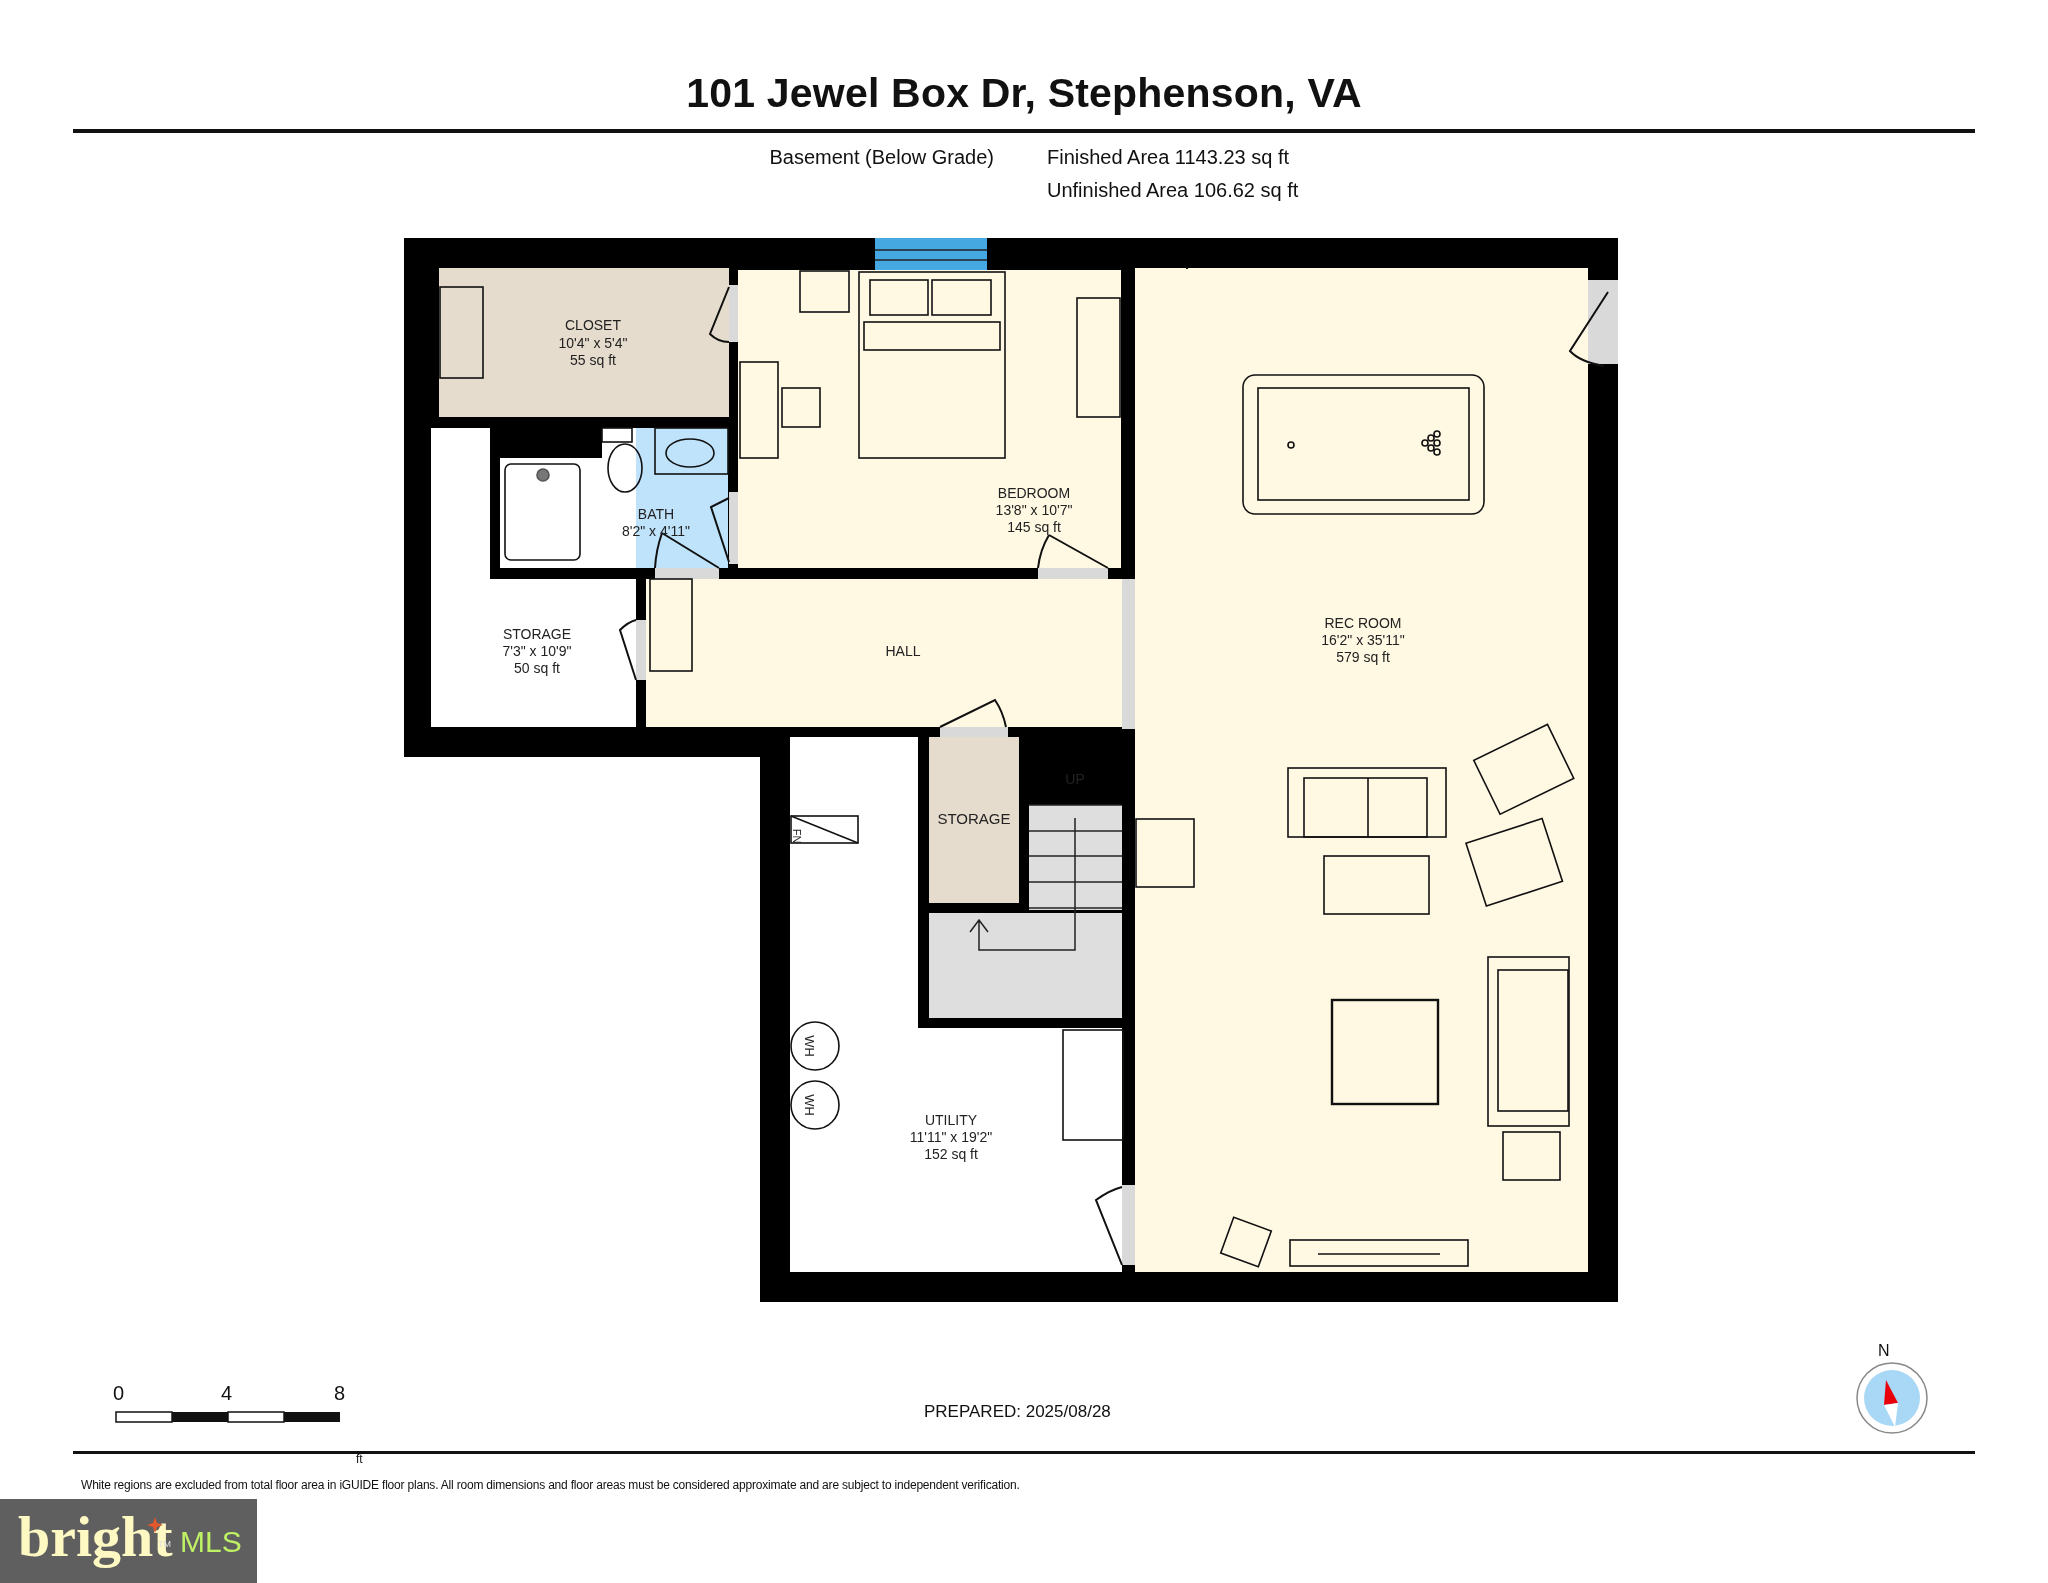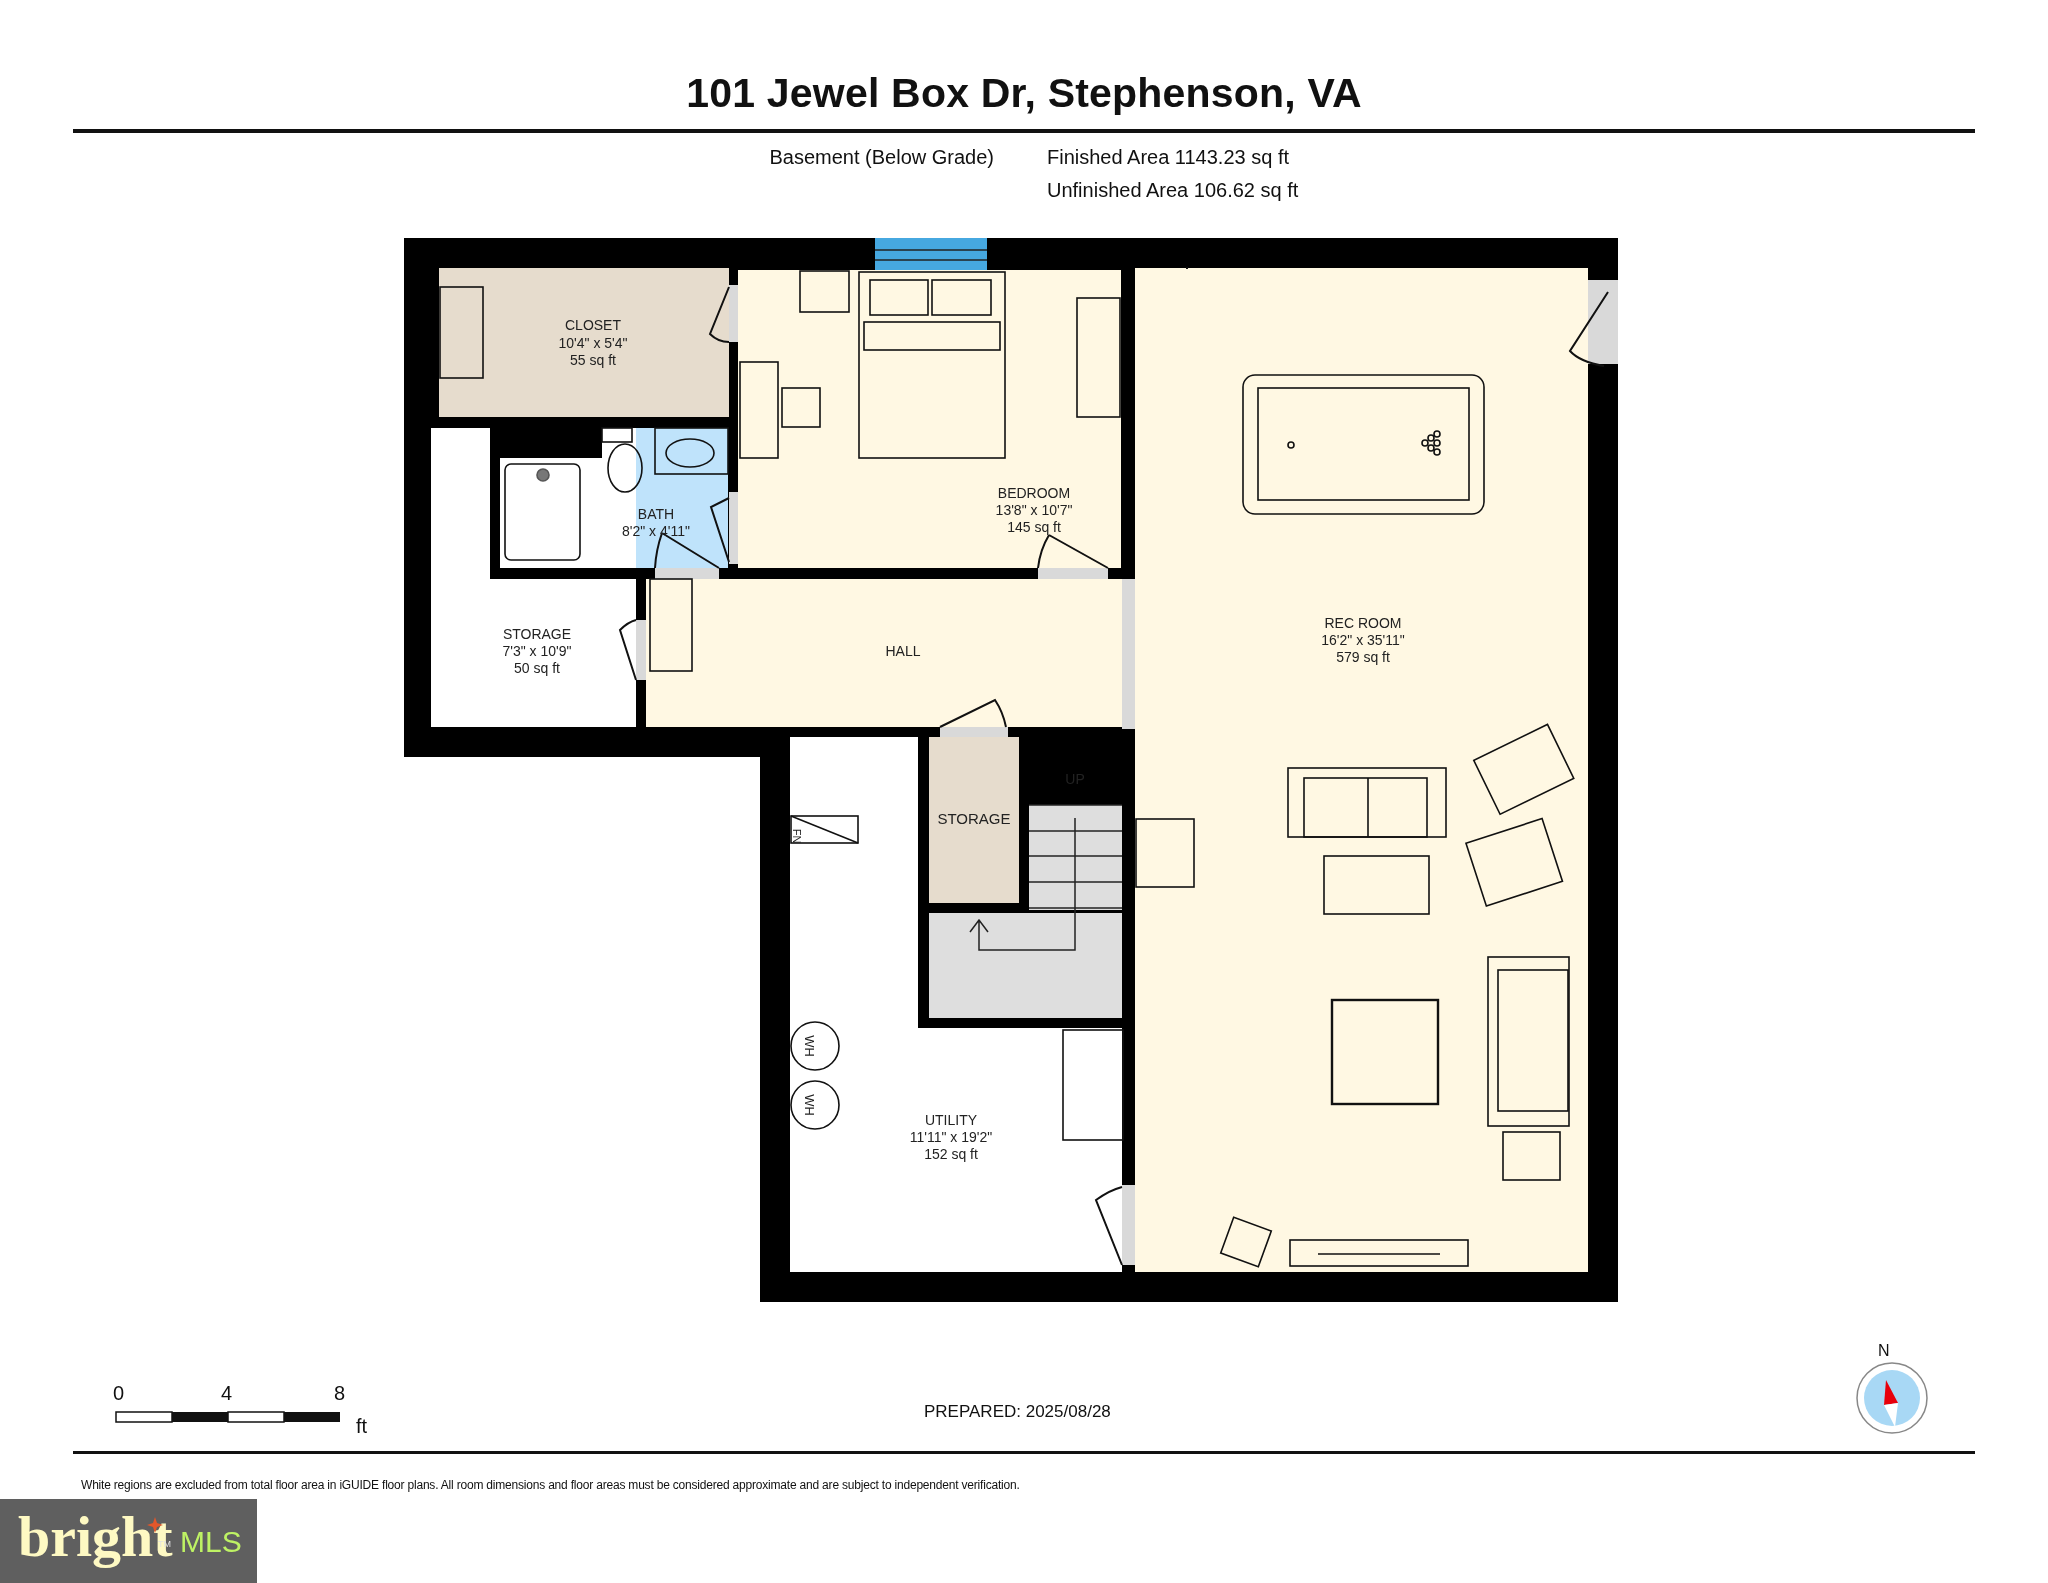--- a/index.html
+++ b/index.html
@@ -9,21 +9,21 @@
   .rule { left:73px; width:1902px; height:4px; background:#111; }
   #rule-top { top:129px; }
   #rule-bottom { top:1451px; height:3px; }
   #level-label { left:628px; width:366px; top:146px; text-align:right; font-size:20px; font-weight:normal; }
   #finished { left:1047px; top:146px; font-size:20px; }
   #unfinished { left:1047px; top:179px; font-size:20px; }
   #plan { left:0; top:0; width:2048px; height:1583px; }
   .room-label { font-family:"Liberation Sans", sans-serif; font-size:14px; fill:#222; text-anchor:middle; }
   #scale-zero, #scale-four, #scale-eight { font-size:20px; top:1382px; }
   #scale-zero { left:113px; } #scale-four { left:221px; } #scale-eight { left:334px; }
-  #scale-unit { left:356px; top:1415px; font-size:20px;text-align:center; }
+  #scale-unit { left:356px; top:1452px; font-size:12px;text-align:center; }
   #prepared { left:924px; top:1402px; font-size:17px; }
   #disclaimer { left:81px; top:1478px; font-size:12px; letter-spacing:-0.2px; }
   #logo { left:0; top:1499px; width:257px; height:84px; background:#5f5f5f; }
   #logo-word { left:18px; top:4px; font-family:"Liberation Serif", serif; font-size:58px; color:#fef9c3; font-weight:bold; }
   #logo-mls { left:180px; top:26px; font-size:30px; color:#bef264; }
   #logo-tm { left:158px; top:8px; font-size:9px; color:#e2e2e2;margin-top:32px; }
   #logo-star { left:147px; top:18px; width:16px; height:16px; }
   #compass { left:1852px; top:1342px; width:80px; height:96px; }
 </style>
 </head>

